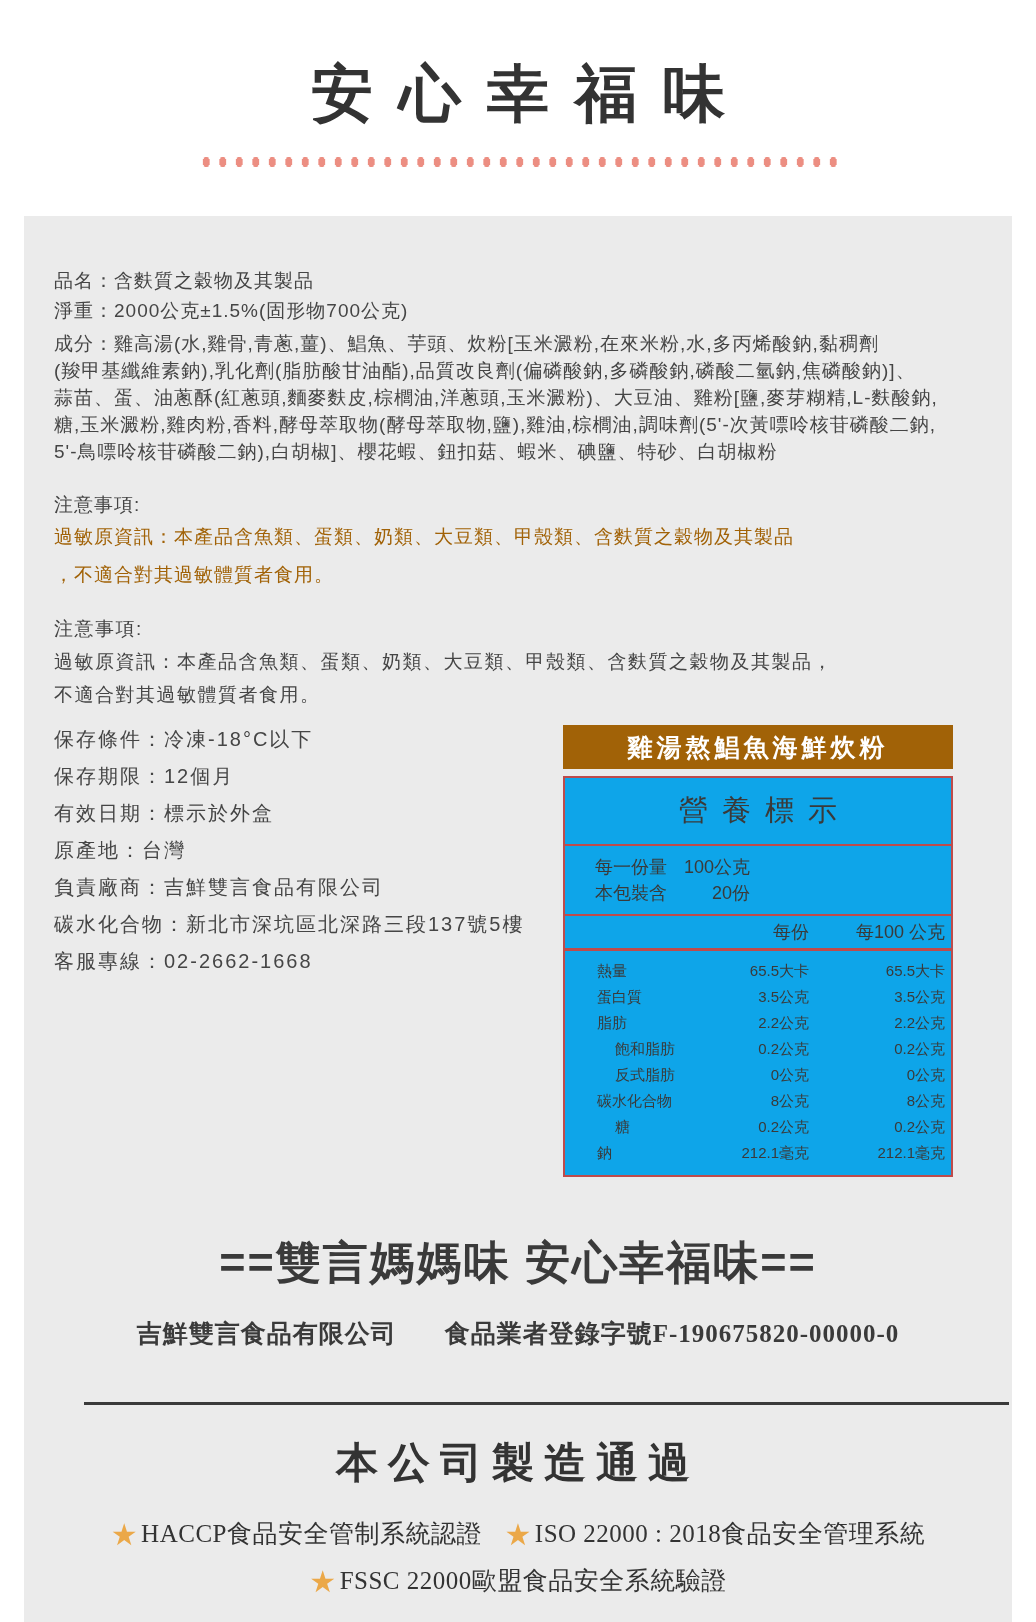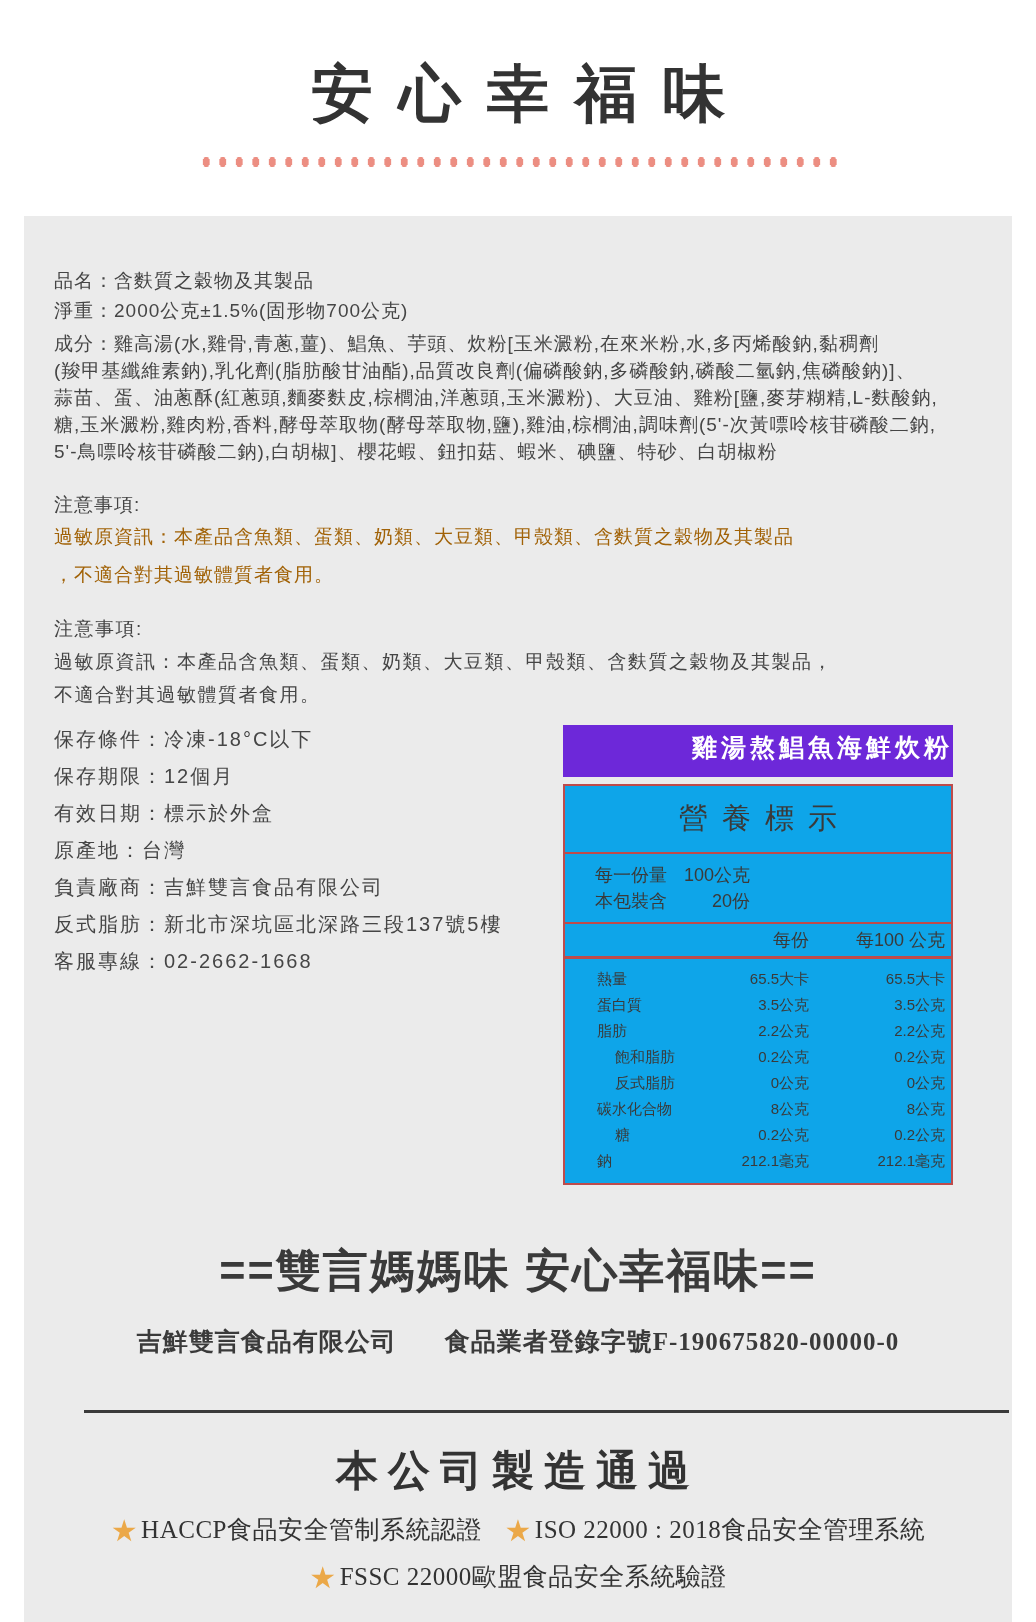--- a/index.html
+++ b/index.html
@@ -61,27 +61,27 @@
   .details { flex: 1; }
   .details .detail-line {
     font-size: 20px;
     line-height: 37px;
     letter-spacing: 2px;
     color: #454545;
   }
 
   .nutrition { flex: 0 0 390px; width: 390px; margin-right: 29px; margin-top: 4px; }
   .nt-bar {
-    background: #6d28d9;
+    background: #a16207;
     color: #ffffff;
-    text-align: right;
+    text-align: center;
     font-size: 25px;
     letter-spacing: 4px;
     line-height: 44px;
-    height: 52px;
+    height: 44px;
     font-weight: 600;
   }
   .nt-body { margin-top: 7px; background: #0ea5e9; border: 2px solid #BE4B4B; }
   .nt-title {
     text-align: center;
     font-size: 29px;
     letter-spacing: 14px;
     padding: 13px 0 13px 14px;
     color: #3a3a3a;
     border-bottom: 2px solid #BE4B4B;
@@ -125,21 +125,21 @@
   }
   .manufacture-title {
     margin-top: 30px;
     text-align: center;
     font-family: "Liberation Serif", serif;
     font-weight: 600;
     font-size: 42px;
     letter-spacing: 10px;
     color: #333333;
   }
-  .cert-row { margin-top: 14px; text-align: center; }
+  .cert-row { margin-top: 26px; text-align: center; }
   .cert-row.second { margin-top: 12px; }
   .cert-item {
     display: inline-block;
     font-family: "Liberation Serif", serif;
     font-size: 25px;
     letter-spacing: 0.5px;
     color: #333333;
     margin: 0 9px;
   }
   .star {
@@ -179,21 +179,21 @@
   </div>
 
   <div class="columns">
 
     <div class="details">
       <div class="detail-line">保存條件：冷凍-18°C以下</div>
       <div class="detail-line">保存期限：12個月</div>
       <div class="detail-line">有效日期：標示於外盒</div>
       <div class="detail-line">原產地：台灣</div>
       <div class="detail-line">負責廠商：吉鮮雙言食品有限公司</div>
-      <div class="detail-line">反式脂肪：新北市深坑區北深路三段137號5樓</div>
+      <div class="detail-line">碳水化合物：新北市深坑區北深路三段137號5樓</div>
       <div class="detail-line">客服專線：02-2662-1668</div>
     </div>
 
     <div class="nutrition">
       <div class="nt-bar">雞湯熬鯧魚海鮮炊粉</div>
       <div class="nt-body">
         <div class="nt-title">營養標示</div>
 
         <div class="nt-serving">
           <div class="sv-row">

